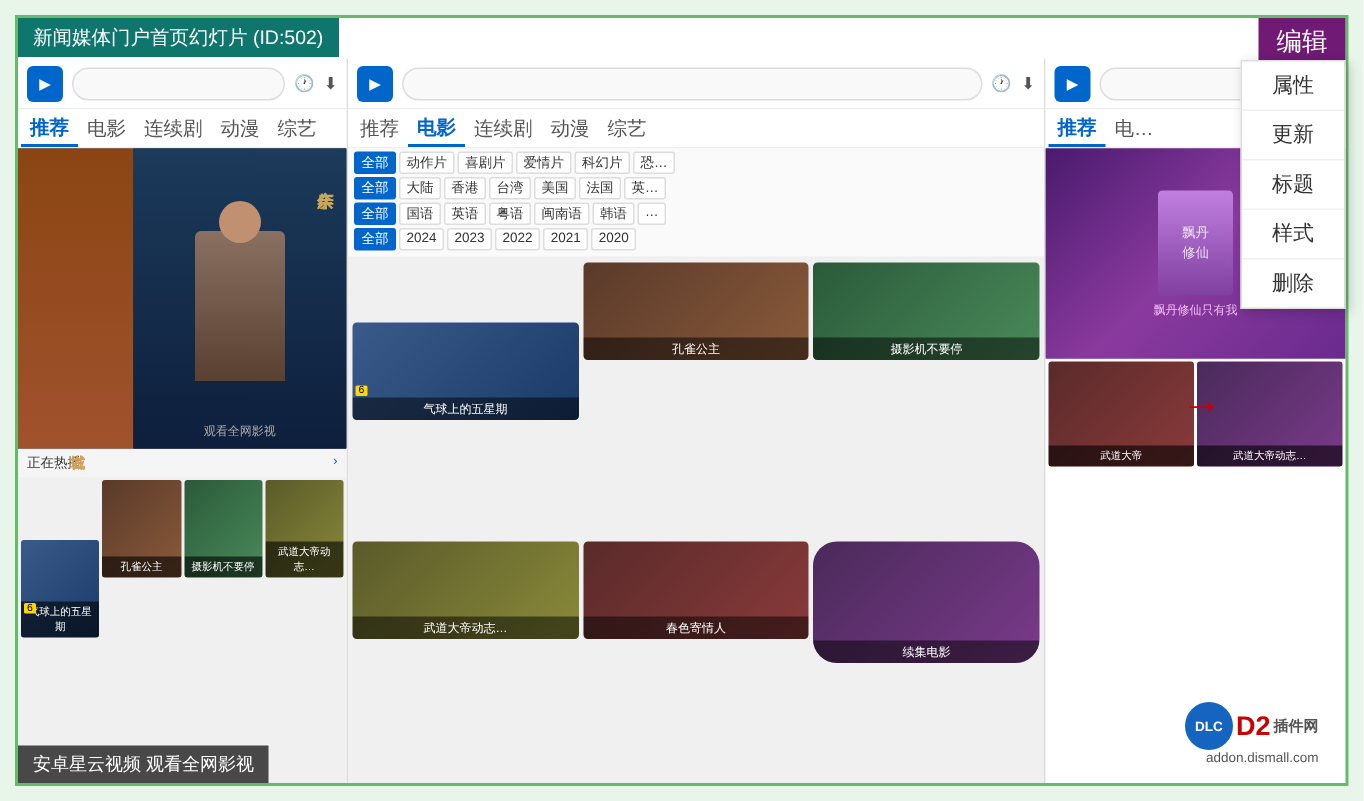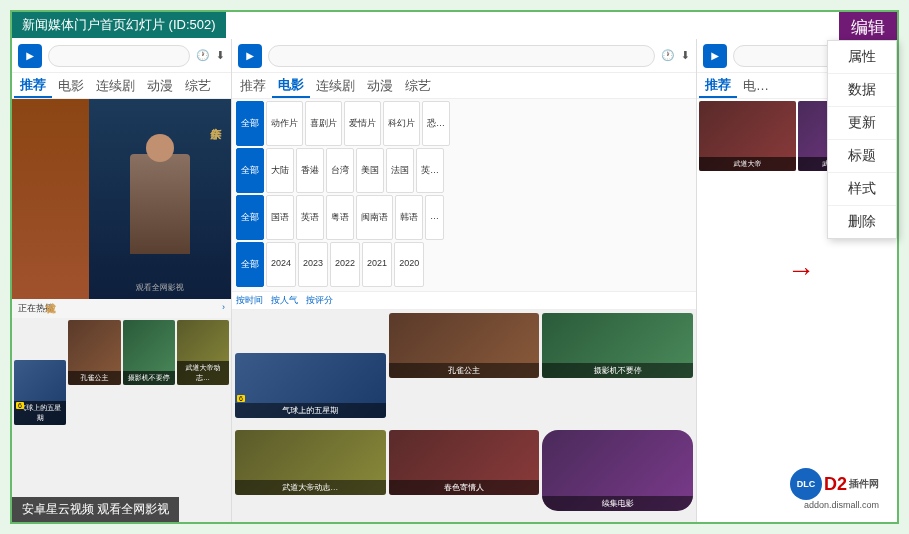--- a/index.html
+++ b/index.html
@@ -95,21 +95,21 @@
     .filter-row {
       display: flex;
       flex-wrap: wrap;
       gap: 2px;
       margin-bottom: 2px;
       font-size: 9px;
       color: #333;
     }
 
     .filter-tag {
-      padding: 15px 4px;
+      padding: 0 4px;
       border: 1px solid #ddd;
       border-radius: 2px;
       background: #fff;
     }
 
     .filter-tag.selected {
       background: #0066cc;
       color: #fff;
       border-color: #0066cc;
     }
@@ -419,21 +419,20 @@
   <div class="title-bar">
     <span>新闻媒体门户首页幻灯片 (ID:502)</span>
   </div>
 
   <div class="edit-btn">
     <span>编辑</span>
   </div>
 
   <div class="dropdown-menu">
     <div class="menu-item">属性</div>
-    <div class="menu-item">数据</div>
     <div class="menu-item">更新</div>
     <div class="menu-item">标题</div>
     <div class="menu-item">样式</div>
     <div class="menu-item">删除</div>
   </div>
 
   <div class="arrow-indicator">
     <span>→</span>
   </div>
 
@@ -543,25 +542,20 @@
         <div class="filter-row">
           <span class="filter-tag selected">全部</span>
           <span class="filter-tag">2024</span>
           <span class="filter-tag">2023</span>
           <span class="filter-tag">2022</span>
           <span class="filter-tag">2021</span>
           <span class="filter-tag">2020</span>
         </div>
       </div>
 
-      <div class="sort-row">
-        <span>按时间</span>
-        <span>按人气</span>
-        <span>按评分</span>
-      </div>
 
       <div class="movie-grid" style="flex:1;">
         <div class="movie-card mc1" style="height:65px;">
           <div class="movie-card-title">气球上的五星期</div>
           <div class="badge-num">6</div>
         </div>
         <div class="movie-card mc2" style="height:65px;">
           <div class="movie-card-title">孔雀公主</div>
         </div>
         <div class="movie-card mc3" style="height:65px;">
@@ -585,20 +579,26 @@
         <div class="app-bar-play">▶</div>
         <div class="search-box"></div>
         <span style="font-size:11px;color:#555;">🕐</span>
       </div>
 
       <div class="col-nav">
         <div class="col-navtab active">推荐</div>
         <div class="col-navtab">电…</div>
       </div>
 
+      <div class="featured-right" style="height:140px;">
+        <div style="position:absolute;top:0;left:0;right:0;bottom:0;background:linear-gradient(135deg,#4a1a6e,#8a3a9e,#6a2a8e);display:flex;flex-direction:column;align-items:center;justify-content:center;gap:4px;">
+          <div style="width:50px;height:70px;background:linear-gradient(180deg,#c080e0,#8040a0);border-radius:3px;display:flex;align-items:center;justify-content:center;color:rgba(255,255,255,0.8);font-size:9px;text-align:center;">飘丹<br>修仙</div>
+          <div style="color:rgba(255,200,255,0.9);font-size:8px;">飘丹修仙只有我</div>
+        </div>
+      </div>
 
       <div class="right-grid">
         <div class="right-card mc5">
           <div class="right-card-label">武道大帝</div>
         </div>
         <div class="right-card mc6">
           <div class="right-card-label">武道大帝动志…</div>
         </div>
       </div>
     </div>

